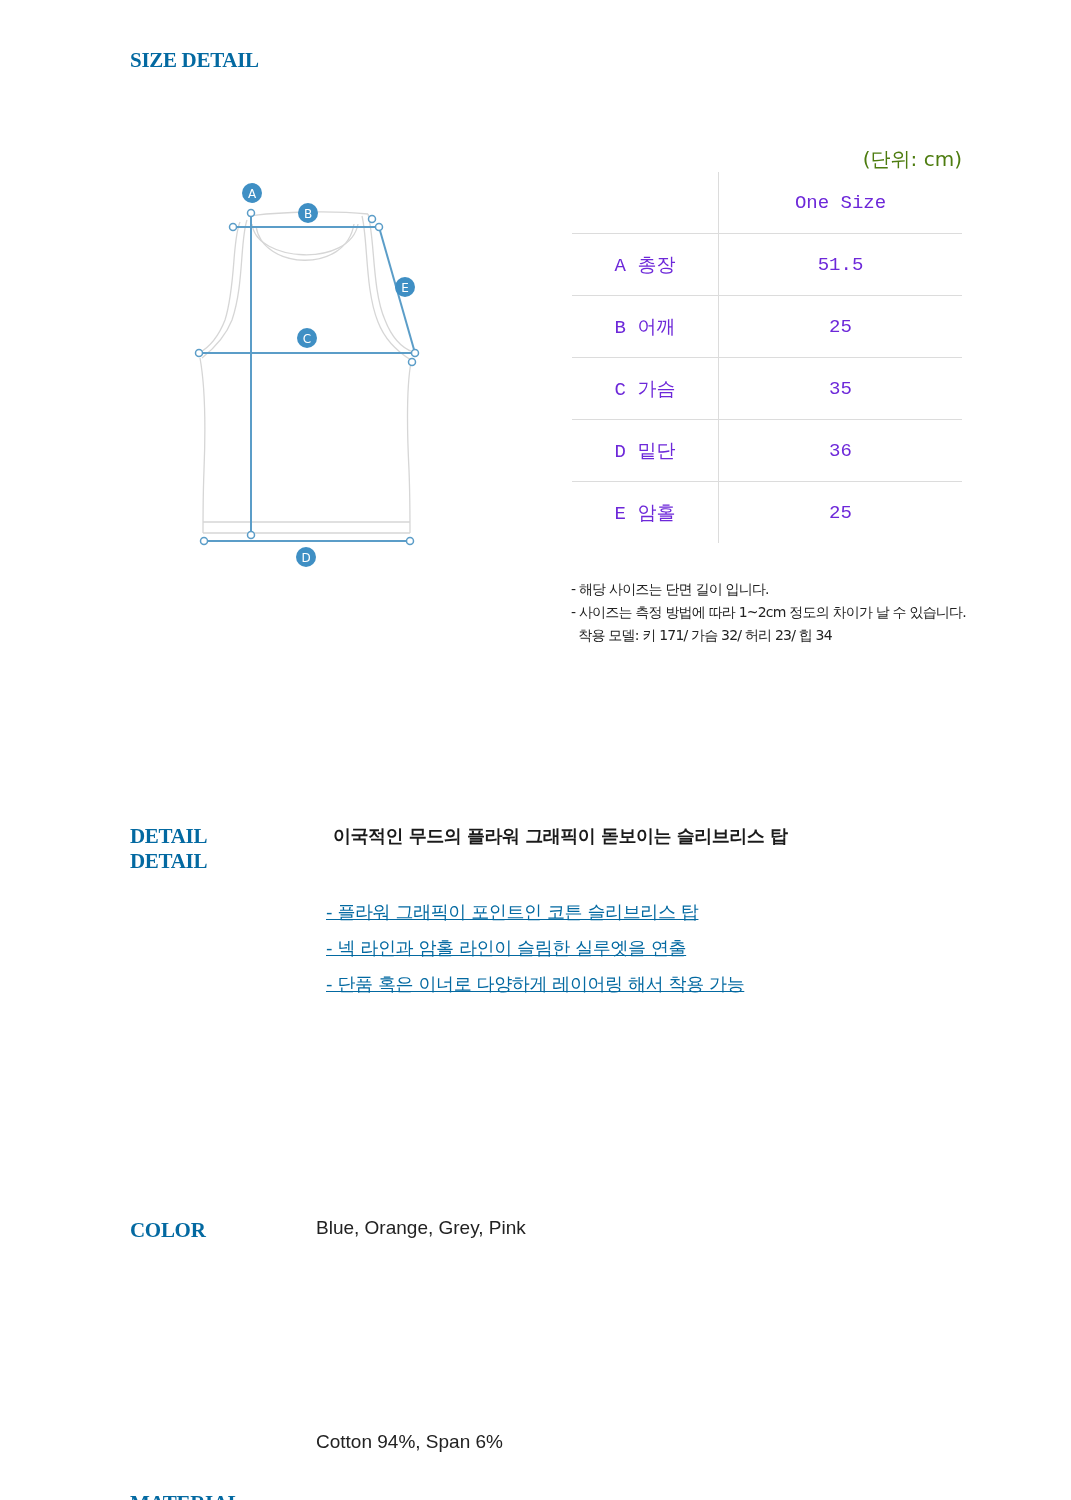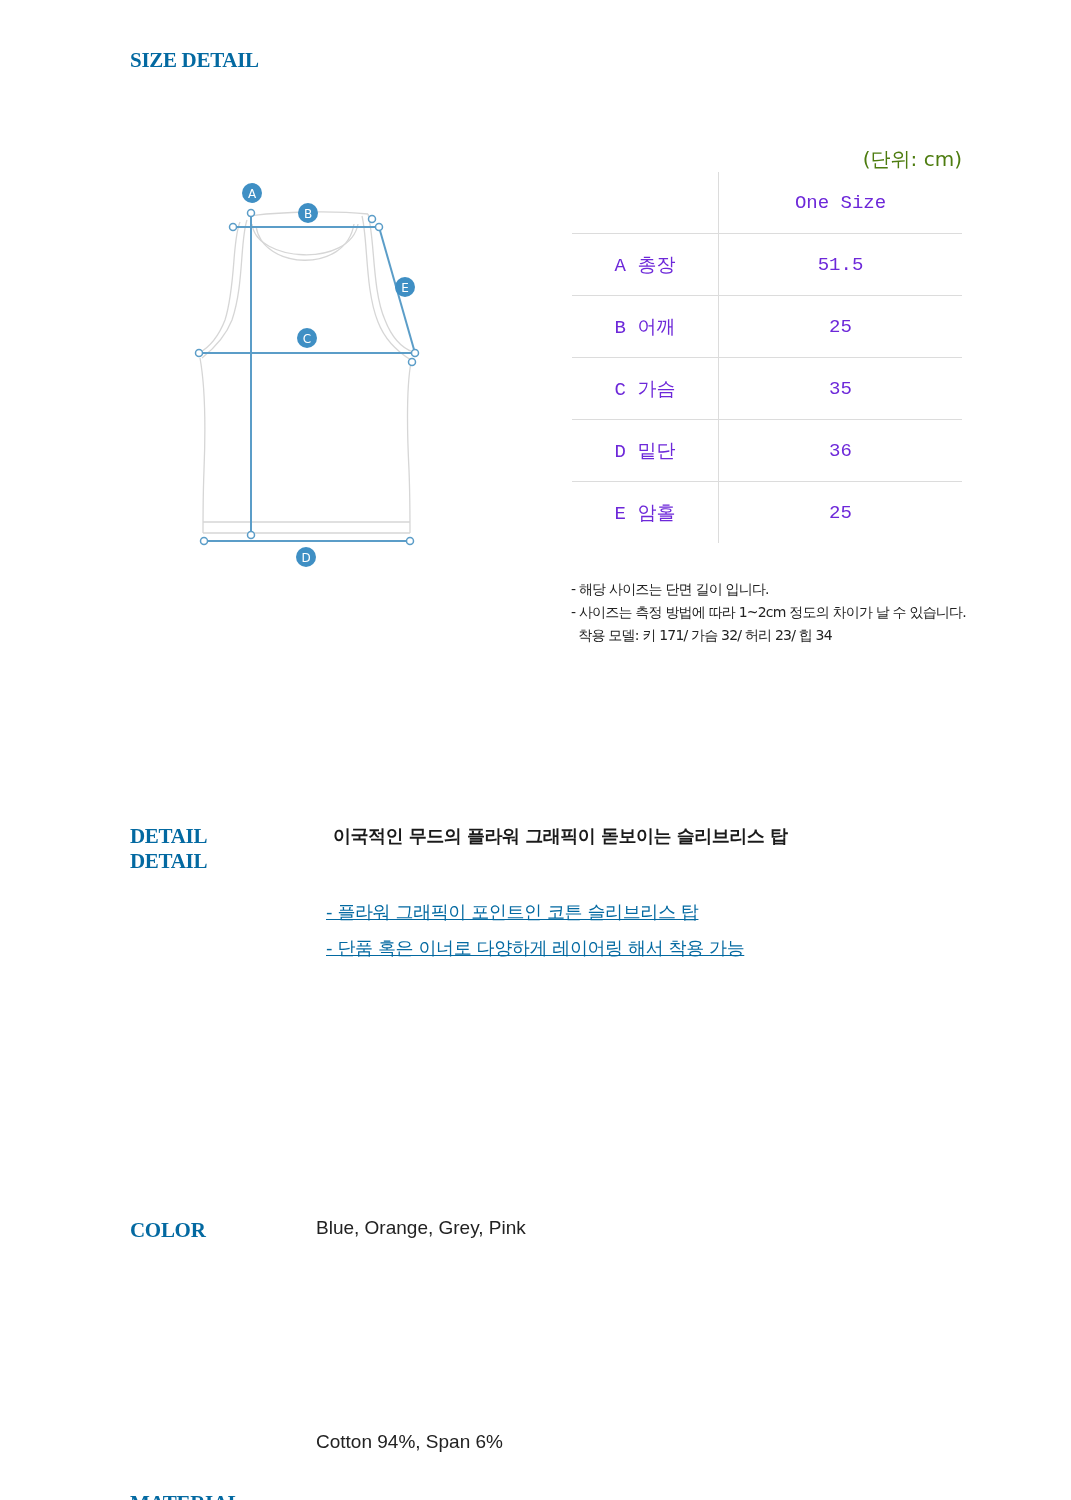--- a/index.html
+++ b/index.html
@@ -142,20 +142,21 @@
   <div style="white-space: pre;">  착용 모델: 키 171/ 가슴 32/ 허리 23/ 힙 34</div>
 </div>
 
 <div id="product-title" class="section-title">
   <div>DETAIL</div>
   <div>DETAIL</div>
 </div>
 <div id="product-headline">이국적인 무드의 플라워 그래픽이 돋보이는 슬리브리스 탑</div>
 <div id="product-bullets">
   <div>- 플라워 그래픽이 포인트인 코튼 슬리브리스 탑</div>
+  <div>- 넥 라인과 암홀 라인이 슬림한 실루엣을 연출</div>
   <div>- 단품 혹은 이너로 다양하게 레이어링 해서 착용 가능</div>
 </div>
 
 <div id="color-title" class="section-title">COLOR</div>
 <div id="color-value">Blue, Orange, Grey, Pink</div>
 
 <div id="material-title" class="section-title">MATERIAL</div>
 <div id="material-value">Cotton 94%, Span 6%</div>
 
 </body></html>

